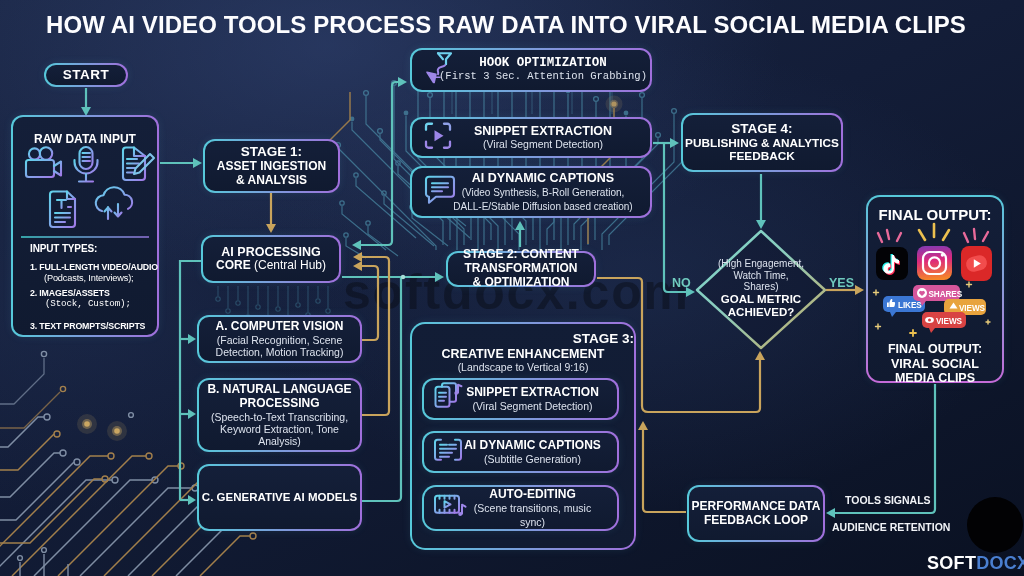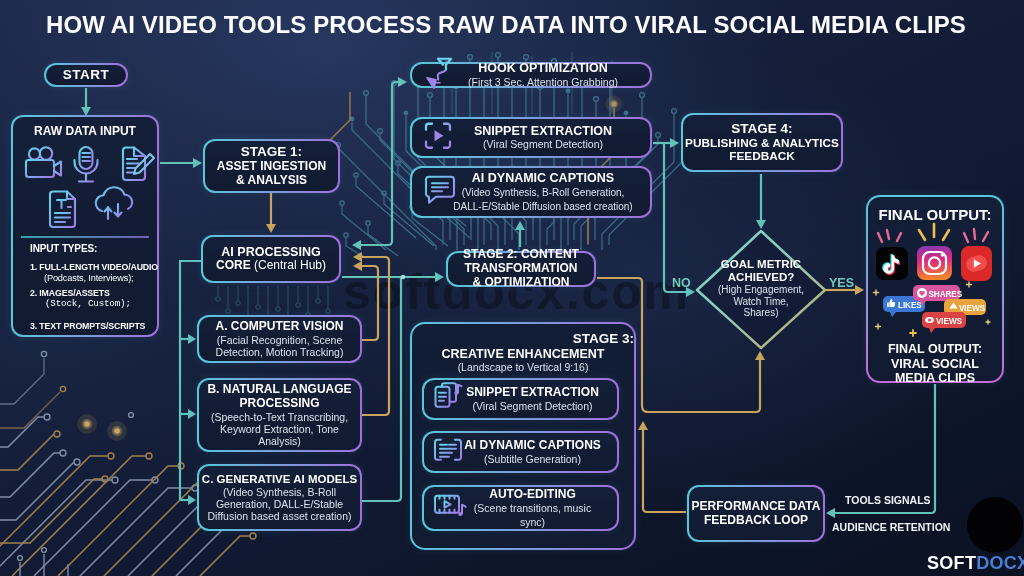--- a/index.html
+++ b/index.html
@@ -254,21 +254,21 @@
  <polygon points="761,231 707,281 697,290 707,299 761,348 815,299 825,290 815,281" fill="rgba(10,17,34,.25)" stroke="url(#hexg)" stroke-width="2.4" stroke-linejoin="round"></polygon>
 </svg>
 
 <h1>HOW AI VIDEO TOOLS PROCESS RAW DATA INTO VIRAL SOCIAL MEDIA CLIPS</h1>
 
 <div class="box" style="left:44px;top:63px;width:84px;height:24px;border-radius:12px;">
  <div style="font-weight:bold;font-size:13.5px;letter-spacing:.5px;">START</div>
 </div>
 
 <div class="box" style="left:11px;top:115px;width:148px;height:222px;justify-content:flex-start;">
- <div style="font-weight:bold;font-size:12px;margin-top:8px;">RAW DATA INPUT</div>
+ <div style="font-weight:bold;font-size:12px;margin-top:16px;">RAW DATA INPUT</div>
  <svg style="position:absolute;left:0;top:27px;" width="148" height="92" viewBox="0 0 148 92" fill="none" stroke="url(#ig)" stroke-width="2.1" stroke-linejoin="round" stroke-linecap="round">
   <circle cx="21.5" cy="10" r="5.6"></circle>
         <circle cx="33" cy="9.5" r="6.2"></circle>
   <rect x="13" y="16" width="28" height="17" rx="2.5"></rect>
   <path d="M41,22 L48,17.5 V31.5 L41,27"></path>
   <rect x="66.5" y="3" width="13" height="22" rx="6.5"></rect>
   <path d="M69.5,9 H77 M69.5,13 H77 M69.5,17 H77"></path>
   <path d="M61.5,16 v2 a11.5,11.5 0 0 0 23,0 v-2"></path>
   <path d="M73,30 V36 M66,37.5 H80"></path>
   <path d="M121,3.5 H113 a3,3 0 0 0 -3,3 V33 a3,3 0 0 0 3,3 h16 a3,3 0 0 0 3,-3 V12 z"></path>
@@ -309,24 +309,23 @@
  <div class="sub">(Facial Recognition, Scene<br>Detection, Motion Tracking)</div>
 </div>
 
 <div class="box" style="left:197px;top:378px;width:165px;height:74px;">
  <div class="t1" style="font-size:12px;white-space:nowrap;">B. NATURAL LANGUAGE<br>PROCESSING</div>
  <div class="sub">(Speech-to-Text Transcribing,<br>Keyword Extraction, Tone<br>Analysis)</div>
 </div>
 
 <div class="box" style="left:197px;top:464px;width:165px;height:67px;">
  <div class="t1" style="font-size:11.5px;white-space:nowrap;">C. GENERATIVE AI MODELS</div>
- <div class="sub">(Video Synthesis, B-Roll<br>Generation, DALL-E/Stable<br>Diffusion based asset creation)</div>
-</div>
-
-<div class="box ibox" style="left:410px;top:62px;width:242px;height:26px;">
+</div>
+
+<div class="box ibox" style="left:410px;top:48px;width:242px;height:44px;font-family:Liberation Mono, monospace;">
  <span class="ic"><svg width="30" height="32" viewBox="0 0 30 32" fill="none" stroke-linecap="round" stroke-linejoin="round">
   <path d="M14,2 h13 l-5,6 v5" stroke="#6fd2ee" stroke-width="2.2"></path>
   <path d="M14,2 l5,6" stroke="#6fd2ee" stroke-width="2.2"></path>
   <path d="M21,14 c-2,2 -6,1 -7,4 c-1,2.5 1,3 0,5" stroke="#9d86e8" stroke-width="2"></path>
   <path d="M3,21 l9,2 -2,9 z M10,26 h6" fill="#9d86e8" stroke="#9d86e8" stroke-width="1.5"></path>
  </svg></span>
  <span class="tx" style="white-space:nowrap;"><span class="t1">HOOK OPTIMIZATION</span><br><span class="sub" style="font-size:10.5px;">(First 3 Sec. Attention Grabbing)</span></span>
 </div>
 
 <div class="box ibox" style="left:410px;top:117px;width:242px;height:41px;">
@@ -368,39 +367,39 @@
  <span class="tx" style="white-space:nowrap;"><span class="t1" style="font-size:12px;">SNIPPET EXTRACTION</span><br><span class="sub">(Viral Segment Detection)</span></span>
 </div>
 <div class="box ibox" style="left:422px;top:431px;width:197px;height:42px;">
  <span class="ic" style="left:9px;"><svg width="30" height="24" viewBox="0 0 30 24" fill="none" stroke="url(#ig)" stroke-width="2" stroke-linecap="round">
   <path d="M8,2 H4.5 A2.5,2.5 0 0 0 2,4.5 v15 A2.5,2.5 0 0 0 4.5,22 H8"></path>
   <path d="M22,2 h3.5 A2.5,2.5 0 0 1 28,4.5 v15 a2.5,2.5 0 0 1 -2.5,2.5 H22"></path>
   <path d="M7,7 h7 M16,7 h7 M7,11 h16 M7,15 h12 M7,19 h9"></path>
  </svg></span>
  <span class="tx" style="white-space:nowrap;"><span class="t1" style="font-size:12px;">AI DYNAMIC CAPTIONS</span><br><span class="sub">(Subtitle Generation)</span></span>
 </div>
-<div class="box ibox" style="left:422px;top:485px;width:197px;height:46px;">
+<div class="box ibox" style="left:422px;top:485px;width:197px;height:46px;border-radius:14px;">
  <span class="ic" style="left:9px;"><svg width="34" height="26" viewBox="0 0 34 26" fill="none" stroke="url(#ig)" stroke-width="2" stroke-linecap="round" stroke-linejoin="round">
   <rect x="2" y="3" width="24" height="17" rx="2.5"></rect>
   <path d="M6.5,3 v3 M11.5,3 v3 M16.5,3 v3 M21.5,3 v3 M6.5,17 v3 M11.5,17 v3 M16.5,17 v3 M21.5,17 v3"></path>
   <path d="M11.5,8.5 l6,3.2 -6,3.2 z"></path>
   <path d="M29,12 v9 M29,12 l3.5,2" stroke="#9d86e8"></path>
           <circle cx="27.2" cy="21.3" r="2" fill="#9d86e8" stroke="none"></circle>
  </svg></span>
  <span class="tx" style="white-space:nowrap;"><span class="t1" style="font-size:12px;">AUTO-EDITING</span><br><span class="sub">(Scene transitions, music<br>sync)</span></span>
 </div>
 
 <div class="box" style="left:681px;top:113px;width:162px;height:59px;">
  <div class="t2" style="font-size:13.5px;">STAGE 4:</div>
  <div class="t1" style="font-size:11.8px;white-space:nowrap;">PUBLISHING &amp; ANALYTICS<br>FEEDBACK</div>
 </div>
 
 <div style="position:absolute;left:697px;top:258px;width:128px;text-align:center;line-height:1.15;">
+ <div style="font-size:10px;color:#dde3ee;">(High Engagement,<br>Watch Time,<br>Shares)</div>
  <div style="font-weight:bold;font-size:11.5px;">GOAL METRIC<br>ACHIEVED?</div>
- <div style="font-size:10px;color:#dde3ee;">(High Engagement,<br>Watch Time,<br>Shares)</div>
 </div>
 
 <div class="box" style="left:687px;top:485px;width:138px;height:57px;">
  <div class="t1" style="font-size:12px;white-space:nowrap;">PERFORMANCE DATA<br>FEEDBACK LOOP</div>
 </div>
 
 <div class="box" style="left:866px;top:195px;width:138px;height:188px;border-radius:14px;justify-content:flex-start;background:linear-gradient(180deg,#131e38,#101a30) padding-box,linear-gradient(180deg,#56c9da,#c46bd8) border-box;">
  <div style="font-weight:bold;font-size:15px;margin-top:9px;">FINAL OUTPUT:</div>
  <svg style="position:absolute;left:0;top:25px;" width="138" height="115" viewBox="0 0 138 115">
   <defs>

